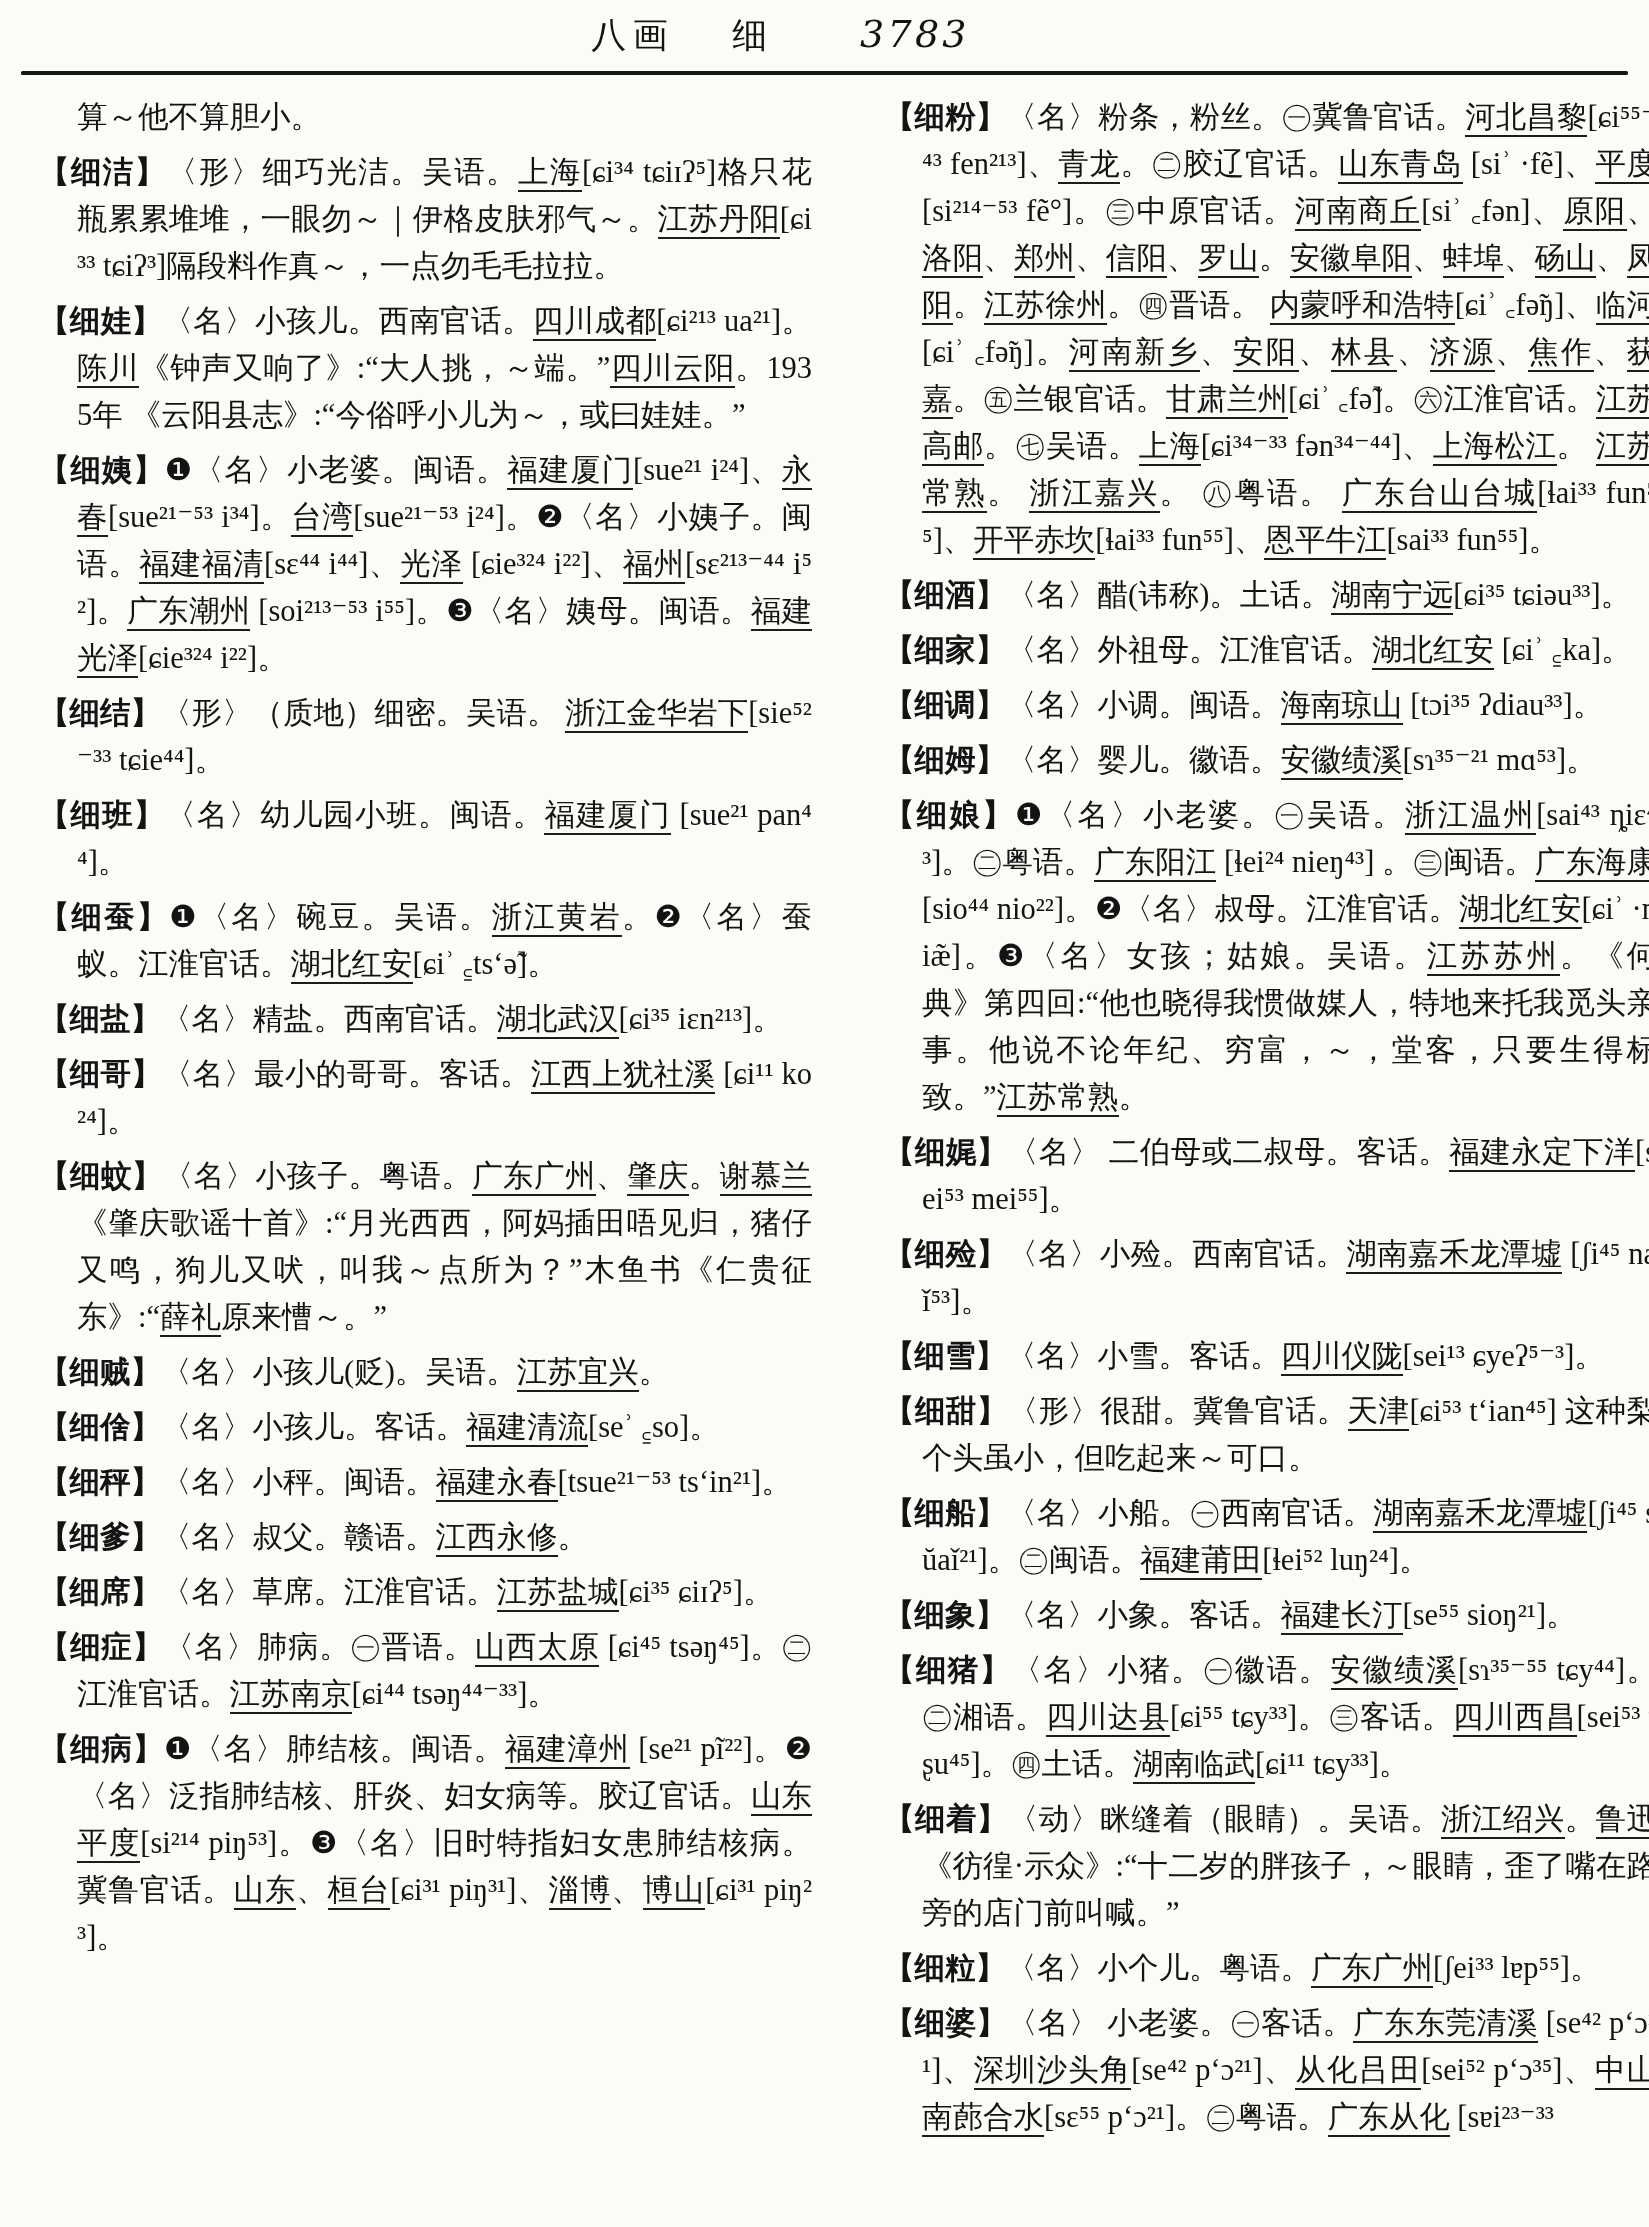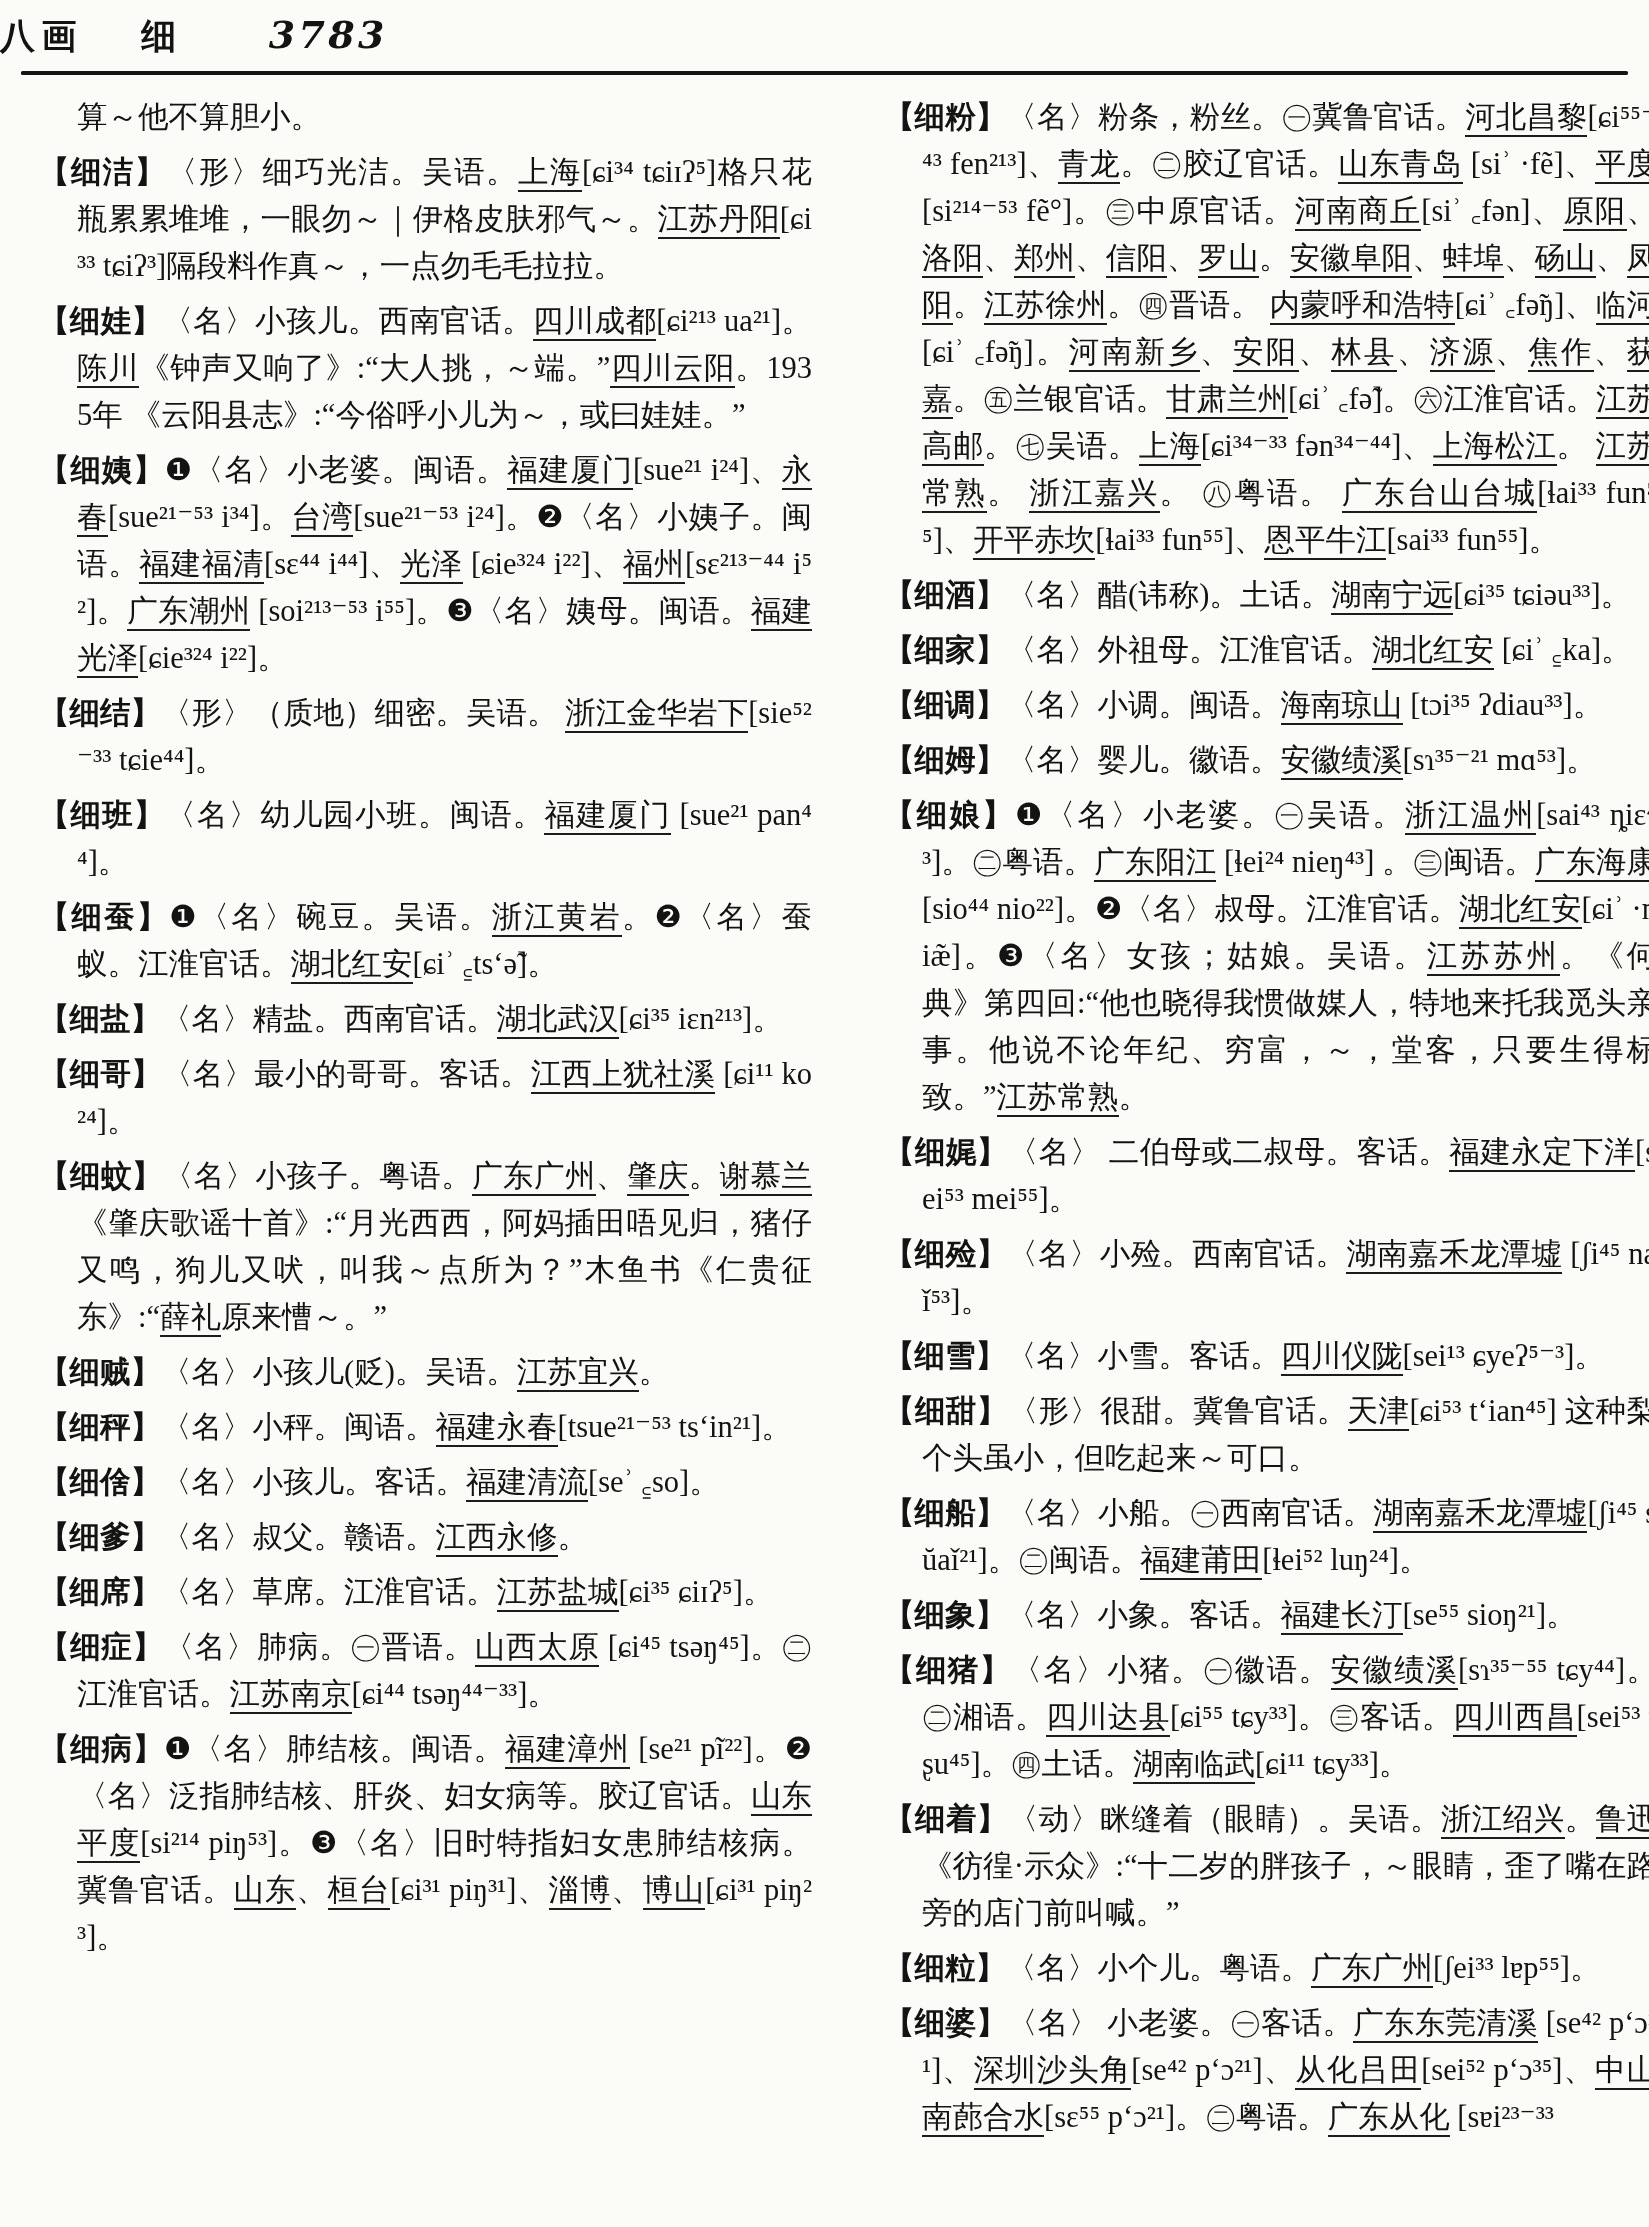--- a/index.html
+++ b/index.html
@@ -7,21 +7,21 @@
     width:1650px;height:2227px;
     background:#fbfbf8;
     font-family:"Liberation Serif","DejaVu Serif",serif;
     color:#131313;
     -webkit-font-smoothing:antialiased;
   }
   .page{position:relative;width:1650px;height:2227px;overflow:hidden;}
   
   .running-head{
     position:absolute;top:11.5px;left:0;width:1610px;
-    text-align:left;font-size:35px;font-weight:bold;
+    text-align:center;font-size:35px;font-weight:normal;
     letter-spacing:1.6px;white-space:nowrap;
   }
   .running-head .sec{letter-spacing:6.6px;}
   .running-head .ch{margin-left:58px;}
   .running-head .pageno{
     margin-left:91px;margin-right:49px;
     font-style:italic;font-size:38px;letter-spacing:3.3px;
     font-family:"DejaVu Serif","Liberation Serif",serif;
   }
   .head-rule{
@@ -58,22 +58,22 @@
       <p class="entry"><span class="hw">【细洁】</span>〈形〉细巧光洁。吴语。<span class="u">上海</span>[ɕi³⁴ tɕiɪʔ⁵]格只花瓶累累堆堆，一眼勿～｜伊格皮肤邪气～。<span class="u">江苏丹阳</span>[ɕi³³ tɕiʔ³]隔段料作真～，一点勿毛毛拉拉。</p>
       <p class="entry"><span class="hw">【细娃】</span>〈名〉小孩儿。西南官话。<span class="u">四川成都</span>[ɕi²¹³ ua²¹]。<span class="u">陈川</span>《钟声又响了》:“大人挑，～端。”<span class="u">四川云阳</span>。1935年 《云阳县志》:“今俗呼小儿为～，或曰娃娃。”</p>
       <p class="entry"><span class="hw">【细姨】</span>❶〈名〉小老婆。闽语。<span class="u">福建厦门</span>[sue²¹ i²⁴]、<span class="u">永春</span>[sue²¹⁻⁵³ i³⁴]。<span class="u">台湾</span>[sue²¹⁻⁵³ i²⁴]。❷〈名〉小姨子。闽语。<span class="u">福建福清</span>[sɛ⁴⁴ i⁴⁴]、<span class="u">光泽</span> [ɕie³²⁴ i²²]、<span class="u">福州</span>[sɛ²¹³⁻⁴⁴ i⁵²]。<span class="u">广东潮州</span> [soi²¹³⁻⁵³ i⁵⁵]。❸〈名〉姨母。闽语。<span class="u">福建光泽</span>[ɕie³²⁴ i²²]。</p>
       <p class="entry"><span class="hw">【细结】</span>〈形〉（质地）细密。吴语。 <span class="u">浙江金华岩下</span>[sie⁵²⁻³³ tɕie⁴⁴]。</p>
       <p class="entry"><span class="hw">【细班】</span>〈名〉幼儿园小班。闽语。<span class="u">福建厦门</span> [sue²¹ pan⁴⁴]。</p>
       <p class="entry"><span class="hw">【细蚕】</span>❶〈名〉碗豆。吴语。<span class="u">浙江黄岩</span>。❷〈名〉蚕蚁。江淮官话。<span class="u">湖北红安</span>[ɕiʾ ꜁tsʻə̃]。</p>
       <p class="entry"><span class="hw">【细盐】</span>〈名〉精盐。西南官话。<span class="u">湖北武汉</span>[ɕi³⁵ iɛn²¹³]。</p>
       <p class="entry"><span class="hw">【细哥】</span>〈名〉最小的哥哥。客话。<span class="u">江西上犹社溪</span> [ɕi¹¹ ko²⁴]。</p>
       <p class="entry"><span class="hw">【细蚊】</span>〈名〉小孩子。粤语。<span class="u">广东广州</span>、<span class="u">肇庆</span>。<span class="u">谢慕兰</span>《肇庆歌谣十首》:“月光西西，阿妈插田唔见归，猪仔又鸣，狗儿又吠，叫我～点所为？”木鱼书《仁贵征东》:“<span class="u">薛礼</span>原来慒～。”</p>
       <p class="entry"><span class="hw">【细贼】</span>〈名〉小孩儿(贬)。吴语。<span class="u">江苏宜兴</span>。</p>
+      <p class="entry"><span class="hw">【细倽】</span>〈名〉小孩儿。客话。<span class="u">福建清流</span>[seʾ ꜁so]。</p>
       <p class="entry"><span class="hw">【细秤】</span>〈名〉小秤。闽语。<span class="u">福建永春</span>[tsue²¹⁻⁵³ tsʻin²¹]。</p>
-      <p class="entry"><span class="hw">【细倽】</span>〈名〉小孩儿。客话。<span class="u">福建清流</span>[seʾ ꜁so]。</p>
       <p class="entry"><span class="hw">【细爹】</span>〈名〉叔父。赣语。<span class="u">江西永修</span>。</p>
       <p class="entry"><span class="hw">【细席】</span>〈名〉草席。江淮官话。<span class="u">江苏盐城</span>[ɕi³⁵ ɕiɪʔ⁵]。</p>
       <p class="entry"><span class="hw">【细症】</span>〈名〉肺病。㊀晋语。<span class="u">山西太原</span> [ɕi⁴⁵ tsəŋ⁴⁵]。㊁江淮官话。<span class="u">江苏南京</span>[ɕi⁴⁴ tsəŋ⁴⁴⁻³³]。</p>
       <p class="entry"><span class="hw">【细病】</span>❶〈名〉肺结核。闽语。<span class="u">福建漳州</span> [se²¹ pĩ²²]。❷〈名〉泛指肺结核、肝炎、妇女病等。胶辽官话。<span class="u">山东平度</span>[si²¹⁴ piŋ⁵³]。❸〈名〉旧时特指妇女患肺结核病。冀鲁官话。<span class="u">山东</span>、<span class="u">桓台</span>[ɕi³¹ piŋ³¹]、<span class="u">淄博</span>、<span class="u">博山</span>[ɕi³¹ piŋ²³]。</p>
     </div>
   <div class="col col-right" id="col-right">
       <p class="entry"><span class="hw">【细粉】</span>〈名〉粉条，粉丝。㊀冀鲁官话。<span class="u">河北昌黎</span>[ɕi⁵⁵⁻⁴³ fen²¹³]、<span class="u">青龙</span>。㊁胶辽官话。<span class="u">山东青岛</span> [siʾ ·fẽ]、<span class="u">平度</span>[si²¹⁴⁻⁵³ fẽ°]。㊂中原官话。<span class="u">河南商丘</span>[siʾ ꜀fən]、<span class="u">原阳</span>、<span class="u">洛阳</span>、<span class="u">郑州</span>、<span class="u">信阳</span>、<span class="u">罗山</span>。<span class="u">安徽阜阳</span>、<span class="u">蚌埠</span>、<span class="u">砀山</span>、<span class="u">凤阳</span>。<span class="u">江苏徐州</span>。㊃晋语。 <span class="u">内蒙呼和浩特</span>[ɕiʾ ꜀fə̃ŋ]、<span class="u">临河</span> [ɕiʾ ꜀fə̃ŋ]。<span class="u">河南新乡</span>、<span class="u">安阳</span>、<span class="u">林县</span>、<span class="u">济源</span>、<span class="u">焦作</span>、<span class="u">获嘉</span>。㊄兰银官话。<span class="u">甘肃兰州</span>[ɕiʾ ꜀fə̃]。㊅江淮官话。<span class="u">江苏高邮</span>。㊆吴语。<span class="u">上海</span>[ɕi³⁴⁻³³ fən³⁴⁻⁴⁴]、<span class="u">上海松江</span>。 <span class="u">江苏常熟</span>。 <span class="u">浙江嘉兴</span>。 ㊇粤语。 <span class="u">广东台山台城</span>[ɬai³³ fun⁵⁵]、<span class="u">开平赤坎</span>[ɬai³³ fun⁵⁵]、<span class="u">恩平牛江</span>[sai³³ fun⁵⁵]。</p>
       <p class="entry"><span class="hw">【细酒】</span>〈名〉醋(讳称)。土话。<span class="u">湖南宁远</span>[ɕi³⁵ tɕiəu³³]。</p>
       <p class="entry"><span class="hw">【细家】</span>〈名〉外祖母。江淮官话。<span class="u">湖北红安</span> [ɕiʾ ꜁ka]。</p>
       <p class="entry"><span class="hw">【细调】</span>〈名〉小调。闽语。<span class="u">海南琼山</span> [tɔi³⁵ ʔdiau³³]。</p>

